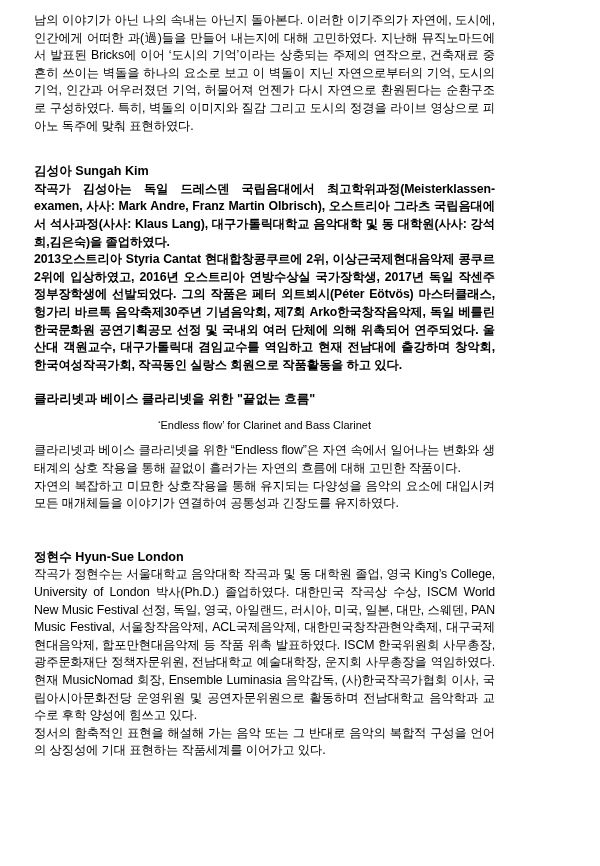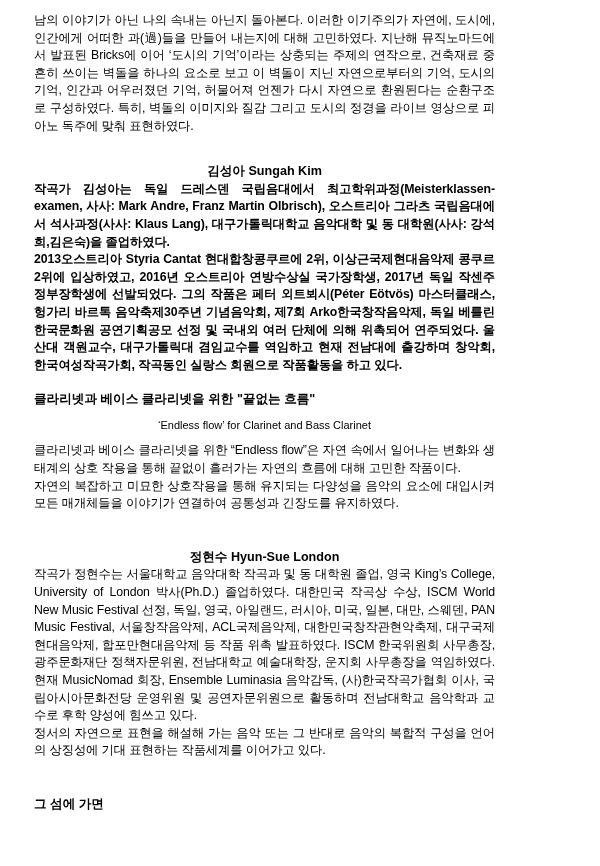--- a/index.html
+++ b/index.html
@@ -33,21 +33,21 @@
     margin-bottom: 0px;
   }
   .spacer-lg { height: 28px; }
   .spacer-md { height: 17px; }
   .spacer-sm { height: 8px; }
   .heading {
     font-size: 12.6px;
     font-weight: bold;
     line-height: 17.6px;
     margin: 0;
-    text-align: center;
+    text-align: left;
   }
   .subheading {
     font-size: 11px;
     line-height: 17.6px;
     margin: 8px;
     text-align: center;
   }
   .work-title {
     font-size: 12.6px;
     font-weight: bold;
@@ -86,21 +86,20 @@
     <p class="work-note" style="white-space: pre-line;">클라리넷과 베이스 클라리넷을 위한 “Endless flow”은 자연 속에서 일어나는 변화와 생태계의 상호 작용을 통해 끝없이 흘러가는 자연의 흐름에 대해 고민한 작품이다.
 자연의 복잡하고 미묘한 상호작용을 통해 유지되는 다양성을 음악의 요소에 대입시켜 모든 매개체들을 이야기가 연결하여 공통성과 긴장도를 유지하였다.</p>
   </div>
 
   <div class="spacer-lg"></div>
   <div class="spacer-sm"></div>
 
   <div>
     <div class="heading">정현수 Hyun-Sue London</div>
     <p class="bio" style="white-space: pre-line;">작곡가 정현수는 서울대학교 음악대학 작곡과 및 동 대학원 졸업, 영국 King’s College, University of London 박사(Ph.D.) 졸업하였다. 대한민국 작곡상 수상, ISCM World New Music Festival 선정, 독일, 영국, 아일랜드, 러시아, 미국, 일본, 대만, 스웨덴, PAN Music Festival, 서울창작음악제, ACL국제음악제, 대한민국창작관현악축제, 대구국제현대음악제, 합포만현대음악제 등 작품 위촉 발표하였다. ISCM 한국위원회 사무총장, 광주문화재단 정책자문위원, 전남대학교 예술대학장, 운지회 사무총장을 역임하였다. 현재 MusicNomad 회장, Ensemble Luminasia 음악감독, (사)한국작곡가협회 이사, 국립아시아문화전당 운영위원 및 공연자문위원으로 활동하며 전남대학교 음악학과 교수로 후학 양성에 힘쓰고 있다.</p>
-    <p class="statement" style="white-space: pre-line;">정서의 자연으로 표현을 해설해 가는 음악 또는 그 반대로 음악의 복합적 구성을 언어의 상징성에 기대 표현하는 작품세계를 이어가고 있다.</p>
+    <p class="statement" style="white-space: pre-line;">정서의 함축적인 표현을 해설해 가는 음악 또는 그 반대로 음악의 복합적 구성을 언어의 상징성에 기대 표현하는 작품세계를 이어가고 있다.</p>
   </div>
 
   <div class="spacer-lg"></div>
   <div class="spacer-sm"></div>
 
-  <div class="bottom-heading">그 섬에 가면</div>
 
 </div>
 
 </body></html>

